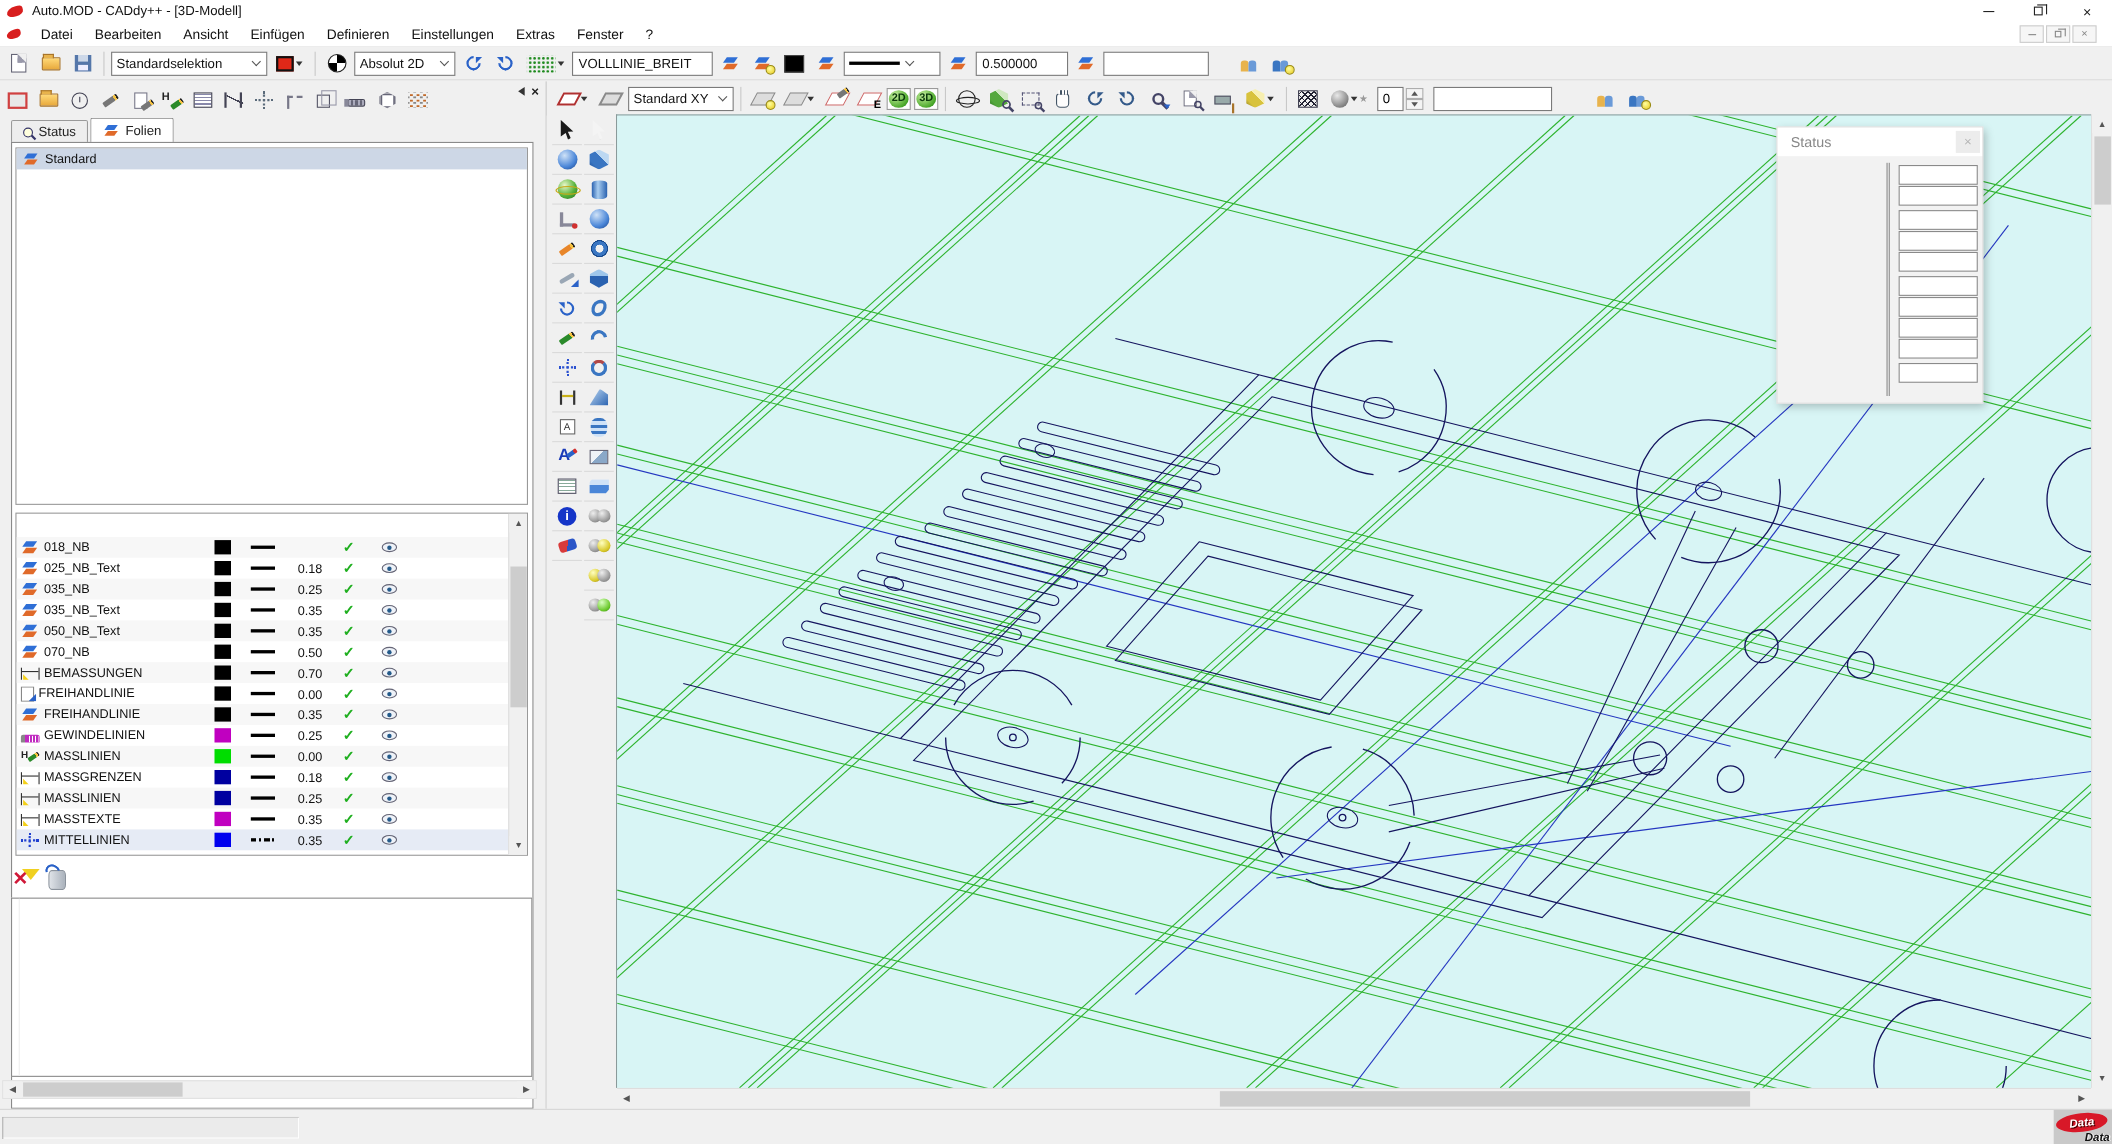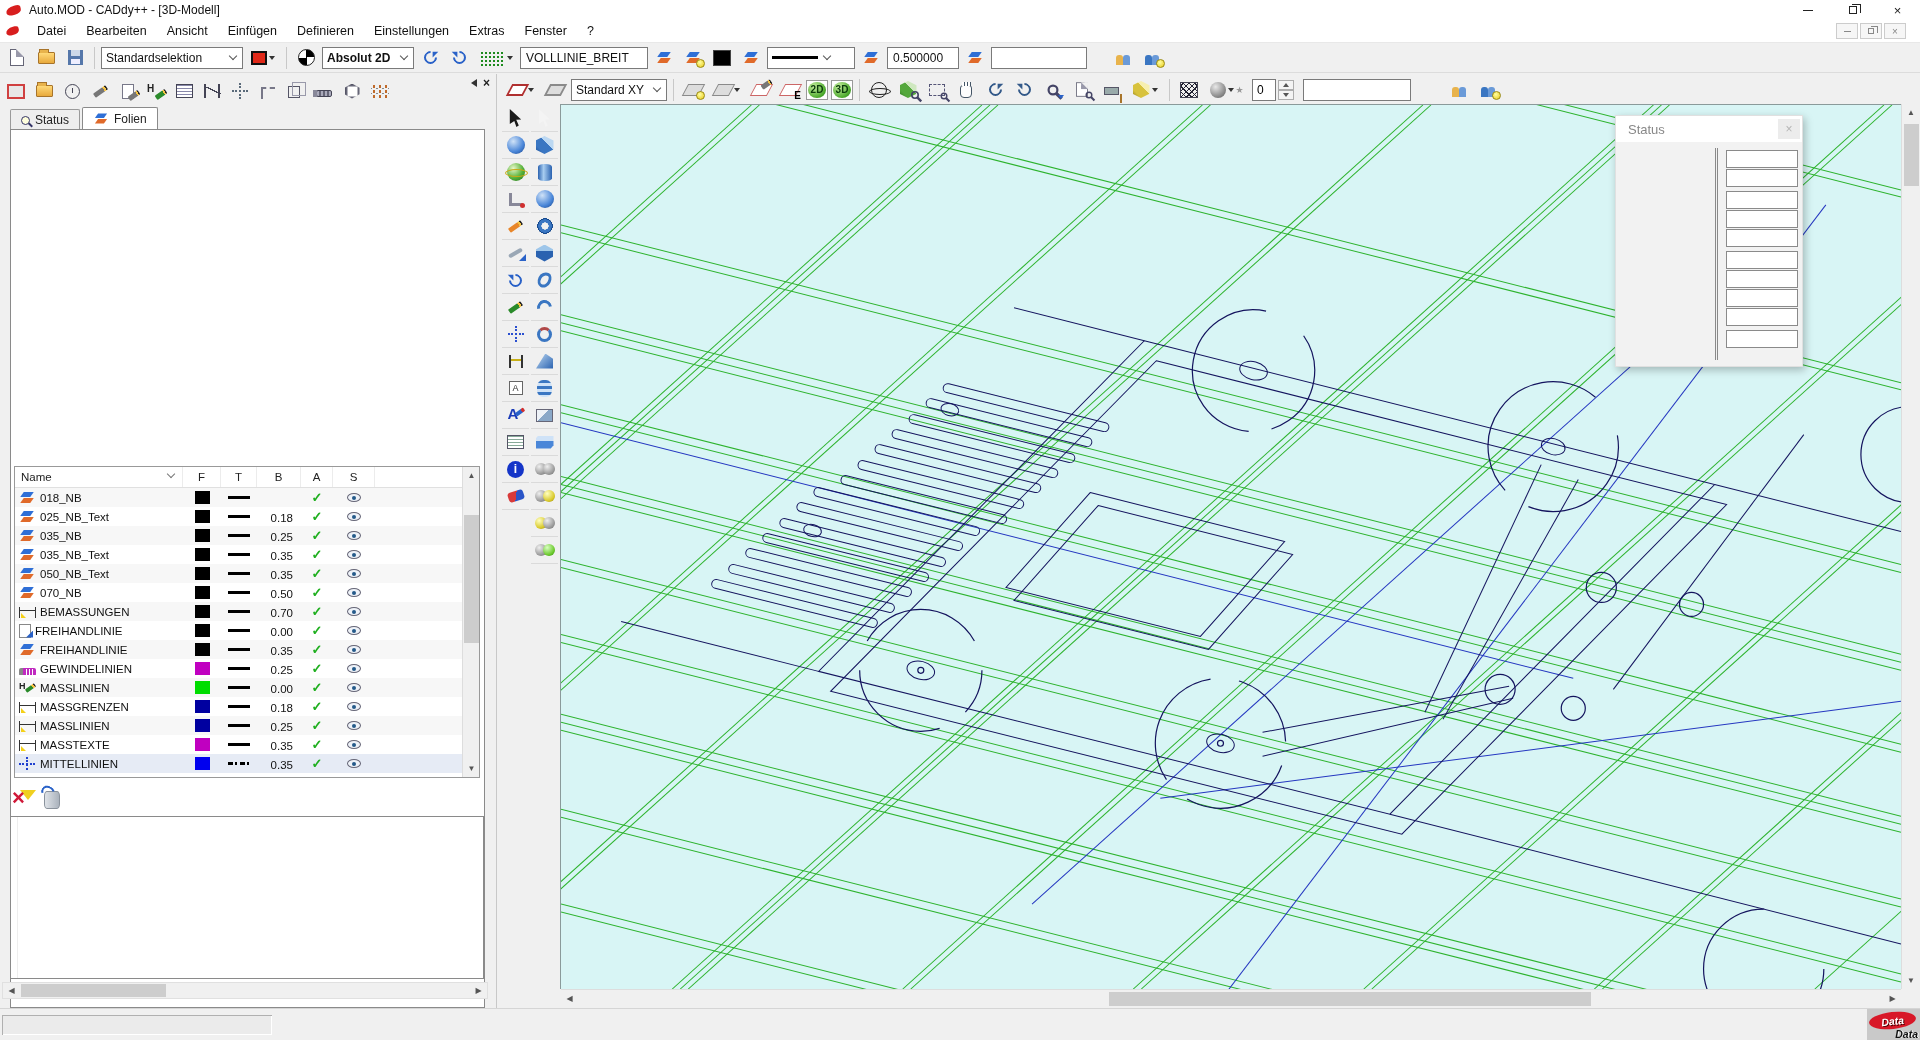--- a/index.html
+++ b/index.html
@@ -316,21 +316,21 @@
         <span class="chev"></span>
     </div>
     <div class="tbtn" style="width:34px;">
       <span class="swatch-red"></span>
         <span class="ddarrow"></span>
     </div>
     <div class="sep"></div>
     <div class="tbtn">
         <span class="i-bwcirc"></span>
       </div>
-    <div class="combo" style="width:92px;font-weight:bold;">
+    <div class="combo" style="width:92px;">
       <span class="cv">Absolut 2D</span>
         <span class="chev"></span>
     </div>
     <div class="tbtn">
         <span class="arc mir"></span>
       </div>
     <div class="tbtn">
         <span class="arc"></span>
       </div>
     <div class="tbtn" style="width:42px;">
@@ -351,21 +351,21 @@
     <div class="tbtn">
         <span class="lyr"></span>
       </div>
     <div class="combo" style="width:88px;">
       <span class="i-linesolid"></span>
         <span class="chev"></span>
     </div>
     <div class="tbtn">
         <span class="lyr"></span>
       </div>
-    <input class="tinput" style="width: 72px;" readonly="" value="0.500000">
+    <input class="tinput" style="width: 84px;" readonly="" value="0.500000">
     <div class="tbtn">
         <span class="lyr"></span>
       </div>
     <input class="tinput" style="width: 96px;" readonly="" value="">
     <div style="width:18px;"></div>
     <div class="tbtn">
         <span class="people fold"></span>
       </div>
     <div class="tbtn">
         <span class="people"></span>
@@ -534,43 +534,28 @@
         <span class="mag"></span>
         <span>Status</span>
       </div>
       <div class="tab active">
         <span class="lyr" style="transform:scale(.9);"></span>
         <span>Folien</span>
       </div>
     </div>
     <div class="tabface"></div>
 
+    <div class="treebox">
+      <div class="treerow sel">
+        <span class="lyr" style="transform:scale(.9);"></span>
+        <span>Standard</span>
+      </div>
+    </div>
 
     <div class="tablebox">
-      <div class="thead">
-        <div class="th name">
-            <span>Name</span>
-            <span class="sortchev"></span>
-          </div>
-        <div class="th f">
-            <span>F</span>
-          </div>
-        <div class="th t">
-            <span>T</span>
-          </div>
-        <div class="th b">
-            <span>B</span>
-          </div>
-        <div class="th a">
-            <span>A</span>
-          </div>
-        <div class="th s">
-            <span>S</span>
-          </div>
-      </div>
       <div class="lrows">
           <div class="lrow alt">
             <span class="lc namec">
               <span class="ric ric-layers"></span>
               <span>018_NB</span>
             </span>
             <span class="lc f">
               <span class="swatch" style="background:#000000"></span>
             </span>
             <span class="lc t">

